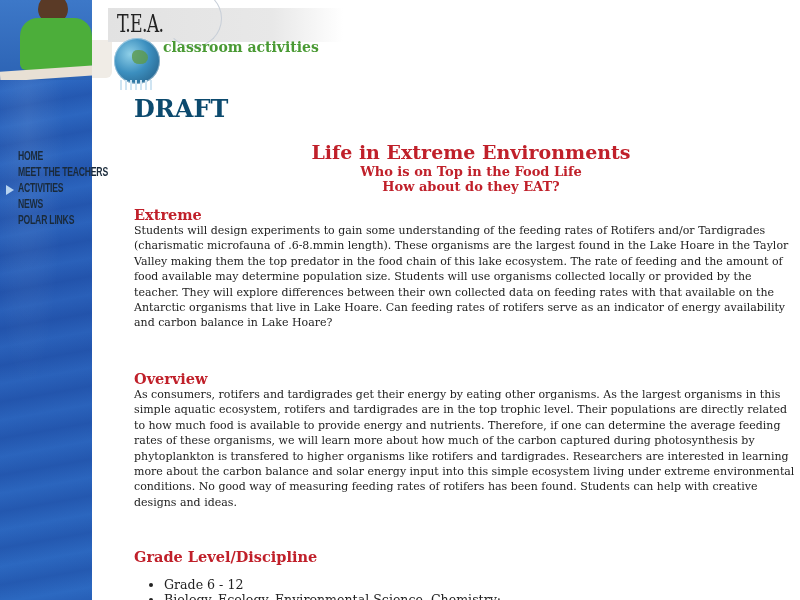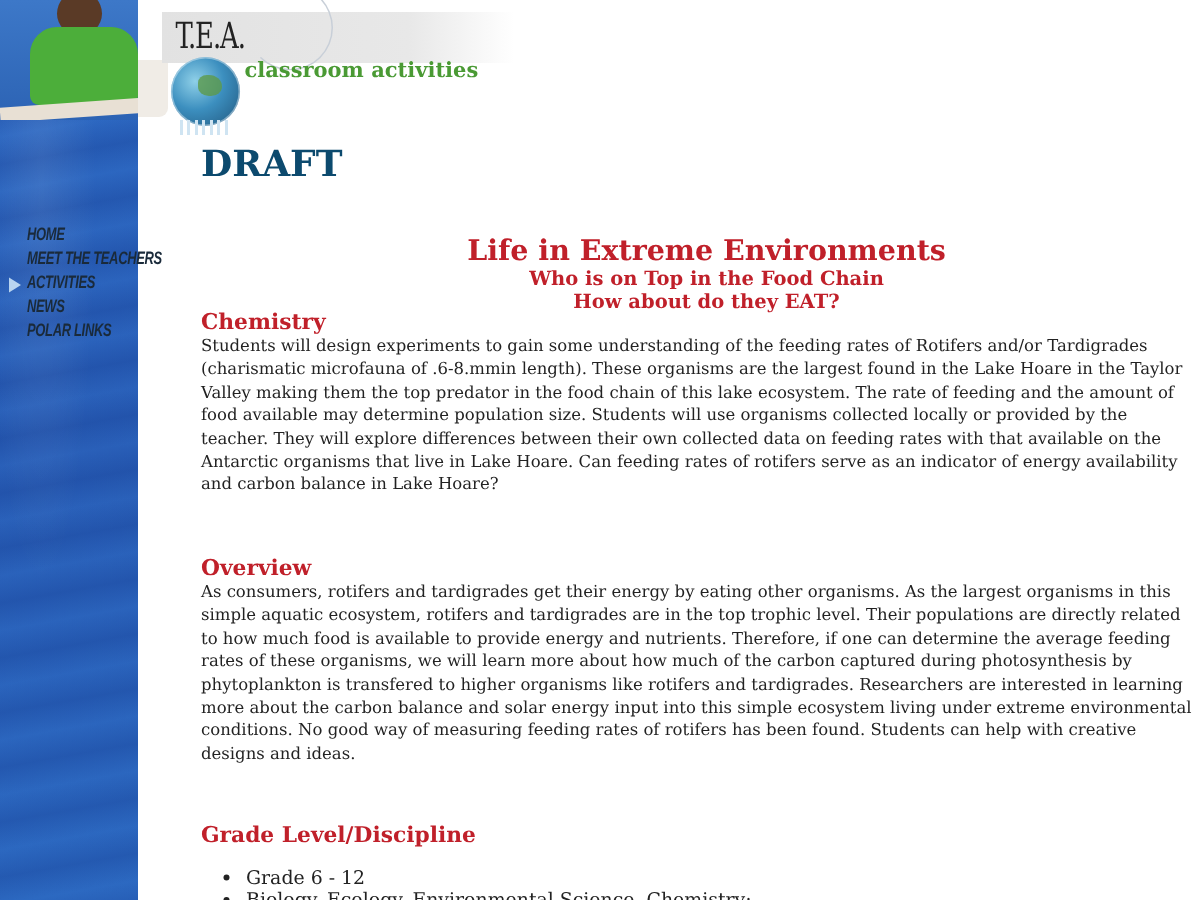--- a/index.html
+++ b/index.html
@@ -70,36 +70,36 @@
   }
   .arc {
     position:absolute; left:165px; top:-10px; width:55px; height:55px;
     border:1px solid #c8cfd8; border-radius:50%; border-left-color:transparent; border-top-color:transparent;
   }
   .draft {
     position:absolute; left:134px; top:94px;
     font-family:"DejaVu Serif", serif; font-weight:bold; font-size:24px; color:#0c4a6e;
   }
   
-  .nav { position:absolute; left:18px; top:148px;font-style:italic; }
+  .nav { position:absolute; left:18px; top:148px; }
   .nav-item {
     display:block; height:16px; line-height:16px;
     font-family:"Liberation Sans", sans-serif; font-weight:bold; font-size:12px;
     color:#1a2a3a; letter-spacing:-0.3px; text-transform:uppercase;
     transform:scaleX(0.72); transform-origin:left; white-space:nowrap;
     cursor:pointer;
   }
   .nav-arrow {
     position:absolute; left:-12px; top:37px; width:0; height:0;
     border-top:5px solid transparent; border-bottom:5px solid transparent;
     border-left:8px solid #b8d4f0;
   }
   
   .main { position:absolute; left:134px; top:140px; width:662px; }
-  .title-block { text-align:center; margin-left:12px;margin-top:15px; }
+  .title-block { text-align:center; margin-left:12px; }
   .title {
     font-weight:bold; font-size:19px; color:#c0202a; line-height:24px;
   }
   .subtitle {
     font-weight:bold; font-size:13px; color:#c0202a; line-height:15px;
   }
   .section-head {
     font-weight:bold; font-size:14.5px; color:#c0202a; margin:0; line-height:17px;
   }
   .para {
@@ -139,26 +139,26 @@
   <a class="nav-item">HOME</a>
   <a class="nav-item">MEET THE TEACHERS</a>
   <a class="nav-item">ACTIVITIES</a>
   <a class="nav-item">NEWS</a>
   <a class="nav-item">POLAR LINKS</a>
 </nav>
 
 <main class="main">
   <div class="title-block">
     <div class="title">Life in Extreme Environments</div>
-    <div class="subtitle">Who is on Top in the Food Chain</div>
+    <div class="subtitle">Who is on Top in the Food Life</div>
     <div class="subtitle">How about do they EAT?</div>
   </div>
 
   <section class="sec-overview">
-    <h2 class="section-head">Chemistry</h2>
+    <h2 class="section-head">Extreme</h2>
     <p class="para">Students will design experiments to gain some understanding of the feeding rates of Rotifers and/or Tardigrades (charismatic microfauna of .6-8.mmin length). These organisms are the largest found in the Lake Hoare in the Taylor Valley making them the top predator in the food chain of this lake ecosystem. The rate of feeding and the amount of food available may determine population size. Students will use organisms collected locally or provided by the teacher. They will explore differences between their own collected data on feeding rates with that available on the Antarctic organisms that live in Lake Hoare. Can feeding rates of rotifers serve as an indicator of energy availability and carbon balance in Lake Hoare?</p>
   </section>
 
   <section class="sec-rationale">
     <h2 class="section-head">Overview</h2>
     <p class="para">As consumers, rotifers and tardigrades get their energy by eating other organisms. As the largest organisms in this simple aquatic ecosystem, rotifers and tardigrades are in the top trophic level. Their populations are directly related to how much food is available to provide energy and nutrients. Therefore, if one can determine the average feeding rates of these organisms, we will learn more about how much of the carbon captured during photosynthesis by phytoplankton is transfered to higher organisms like rotifers and tardigrades. Researchers are interested in learning more about the carbon balance and solar energy input into this simple ecosystem living under extreme environmental conditions. No good way of measuring feeding rates of rotifers has been found. Students can help with creative designs and ideas.</p>
   </section>
 
   <section class="sec-grade">
     <h2 class="section-head">Grade Level/Discipline</h2>

